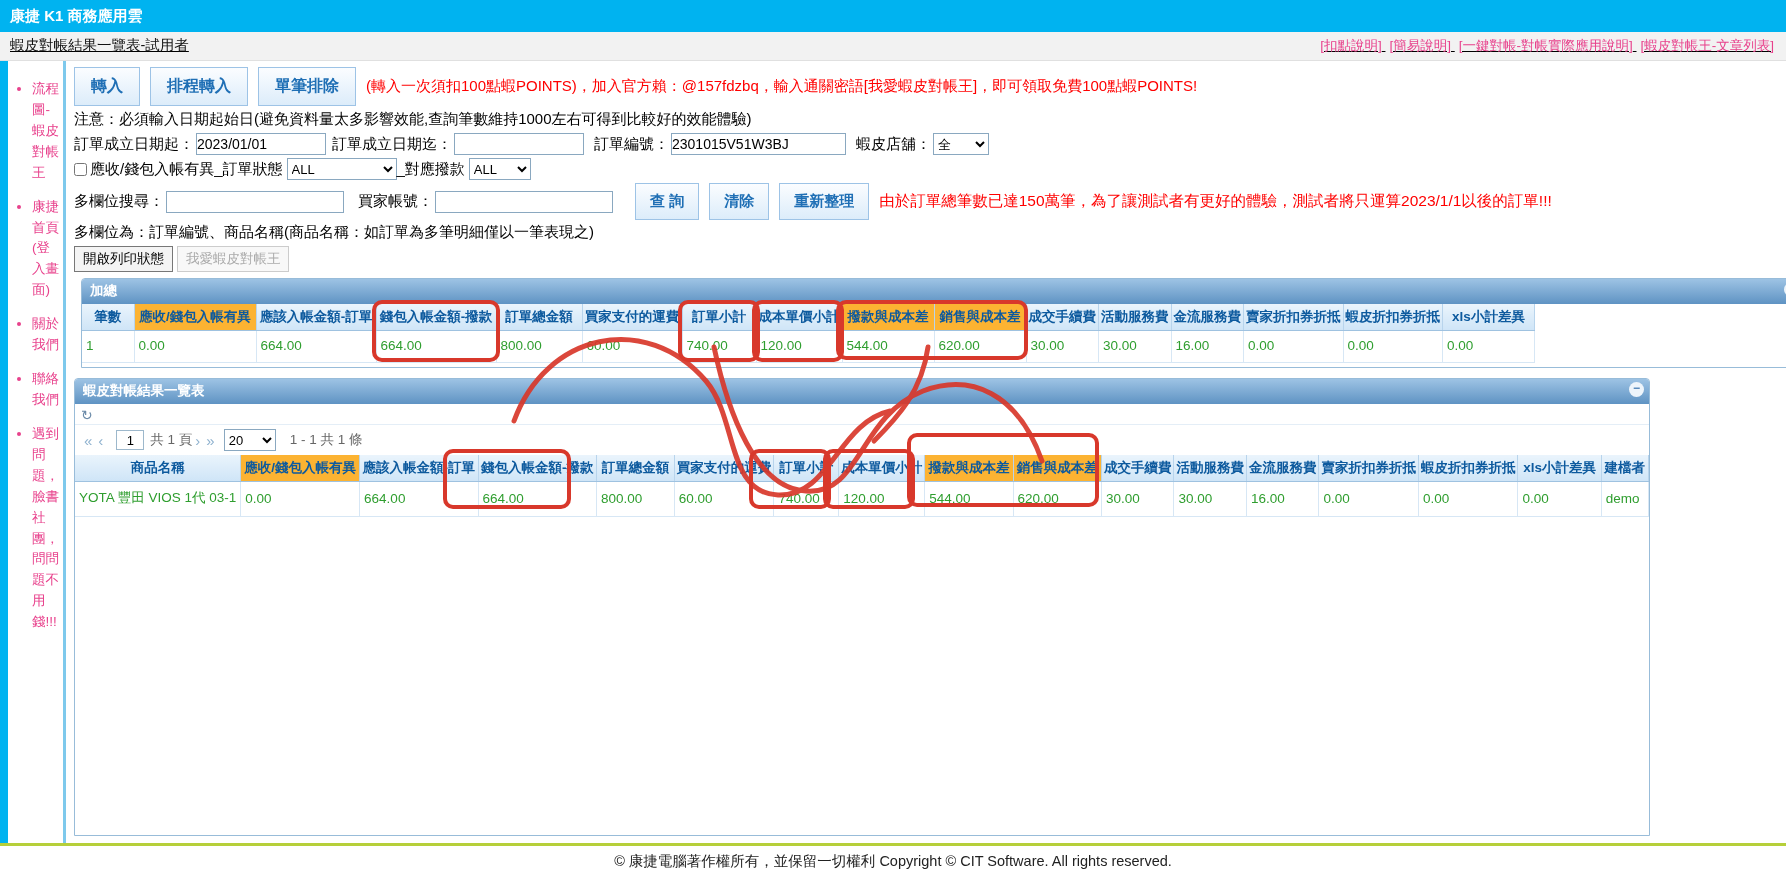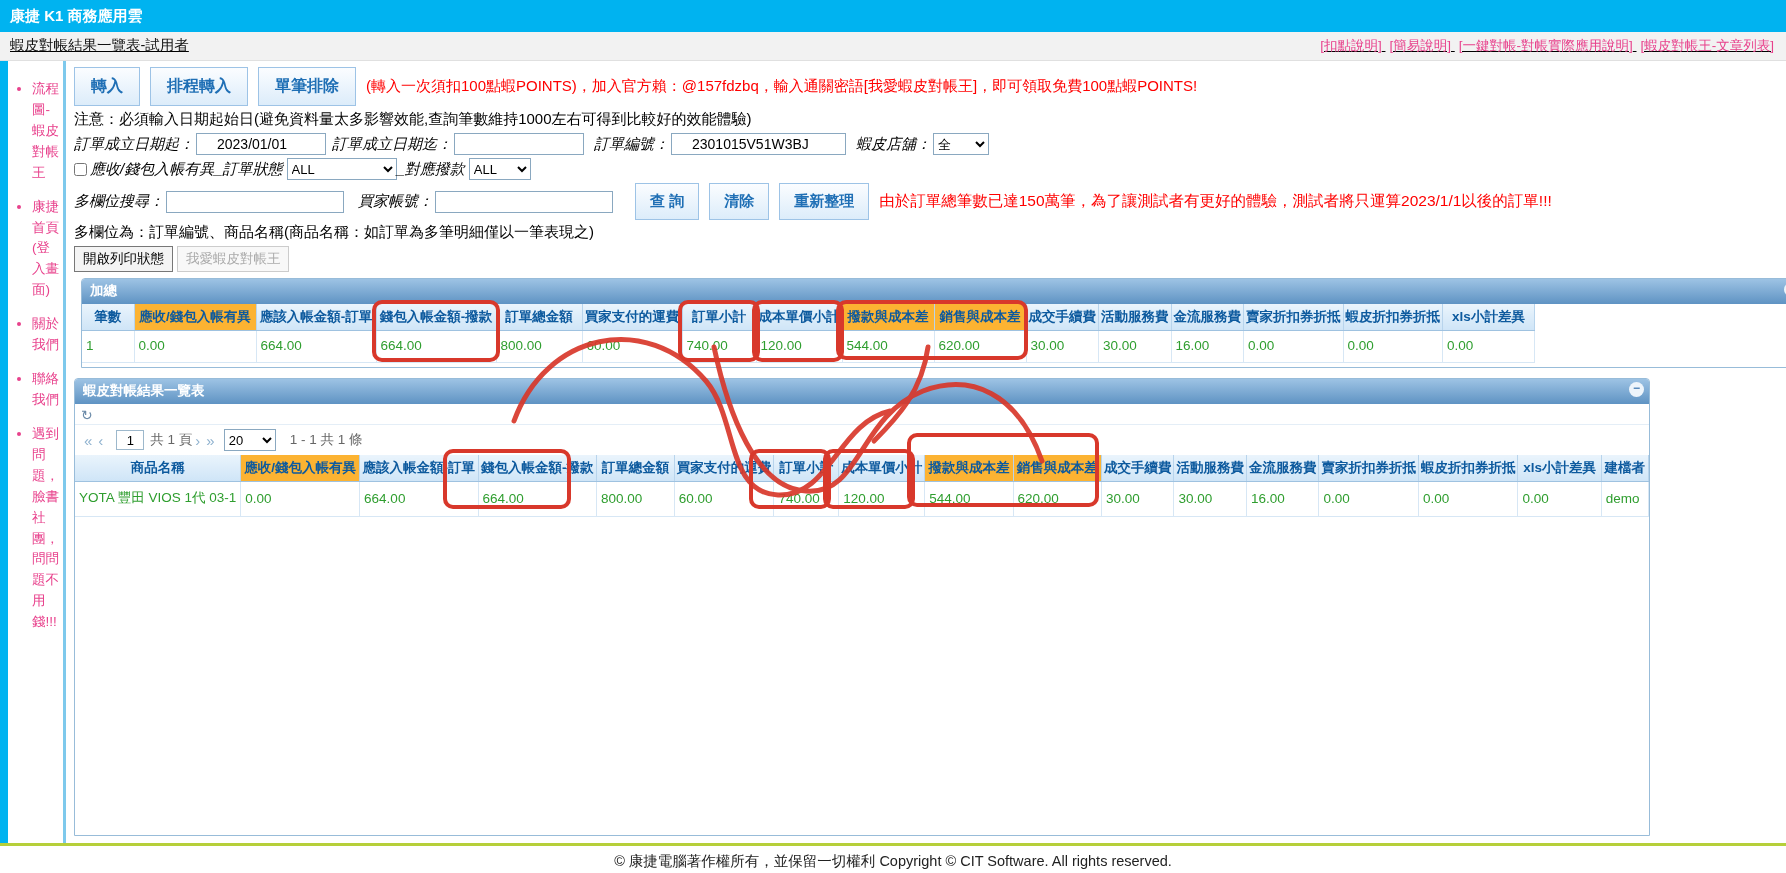--- a/index.html
+++ b/index.html
@@ -30,22 +30,22 @@
   .btn-big {
     background:linear-gradient(#fbfdff,#dcecfa); border:1px solid #9dc3e6; border-radius:0;
     color:#1f6fb5; font-weight:bold; font-size:16px; padding:8px 16px; margin-right:10px; cursor:pointer;
     font-family:"Liberation Sans","DejaVu Sans",sans-serif;
   }
   .redtext { color:#ff0000; font-size:15px; white-space:nowrap; }
   .notice { font-size:15px; margin:3px 0 4px; }
 
   
   .form-row { display:flex; align-items:center; margin:3px 0; font-size:15px; flex-wrap:nowrap; }
-  .form-row label { margin-right:2px; white-space:nowrap;font-style:italic; }
-  .tin { border:1px solid #8aa8c0; height:22px; font-size:14px; padding:1px 20px; font-family:"Liberation Sans","DejaVu Sans",sans-serif; } .w130 { width:130px; } .w150 { width:175px; }
+  .form-row label { margin-right:2px; white-space:nowrap; }
+  .tin { border:1px solid #8aa8c0; height:22px; font-size:14px; padding:1px 0; font-family:"Liberation Sans","DejaVu Sans",sans-serif; } .w130 { width:130px; } .w150 { width:175px; }
   select { border:1px solid #8aa8c0; height:22px; font-size:13px; background:#fff; }
   .search-row .btn-big { font-size:15px; padding:8px 14px; }
   .print-row { margin:4px 0 6px; }
   .btn-plain { background:#f4f4f4; border:1px solid #777; font-size:13.5px; padding:3px 8px; cursor:pointer; font-family:"Liberation Sans","DejaVu Sans",sans-serif; }
   .btn-plain:disabled { color:#aaa; border-color:#ccc; background:#f8f8f8; }
 
   
   .panel { border:1px solid #98bcd9; border-radius:4px 4px 0 0; margin-top:4px; background:#fff; }
   .panel-hd {
     background:linear-gradient(#9dc3e4,#5f93c3); color:#fff; font-weight:bold; font-size:13.5px;

